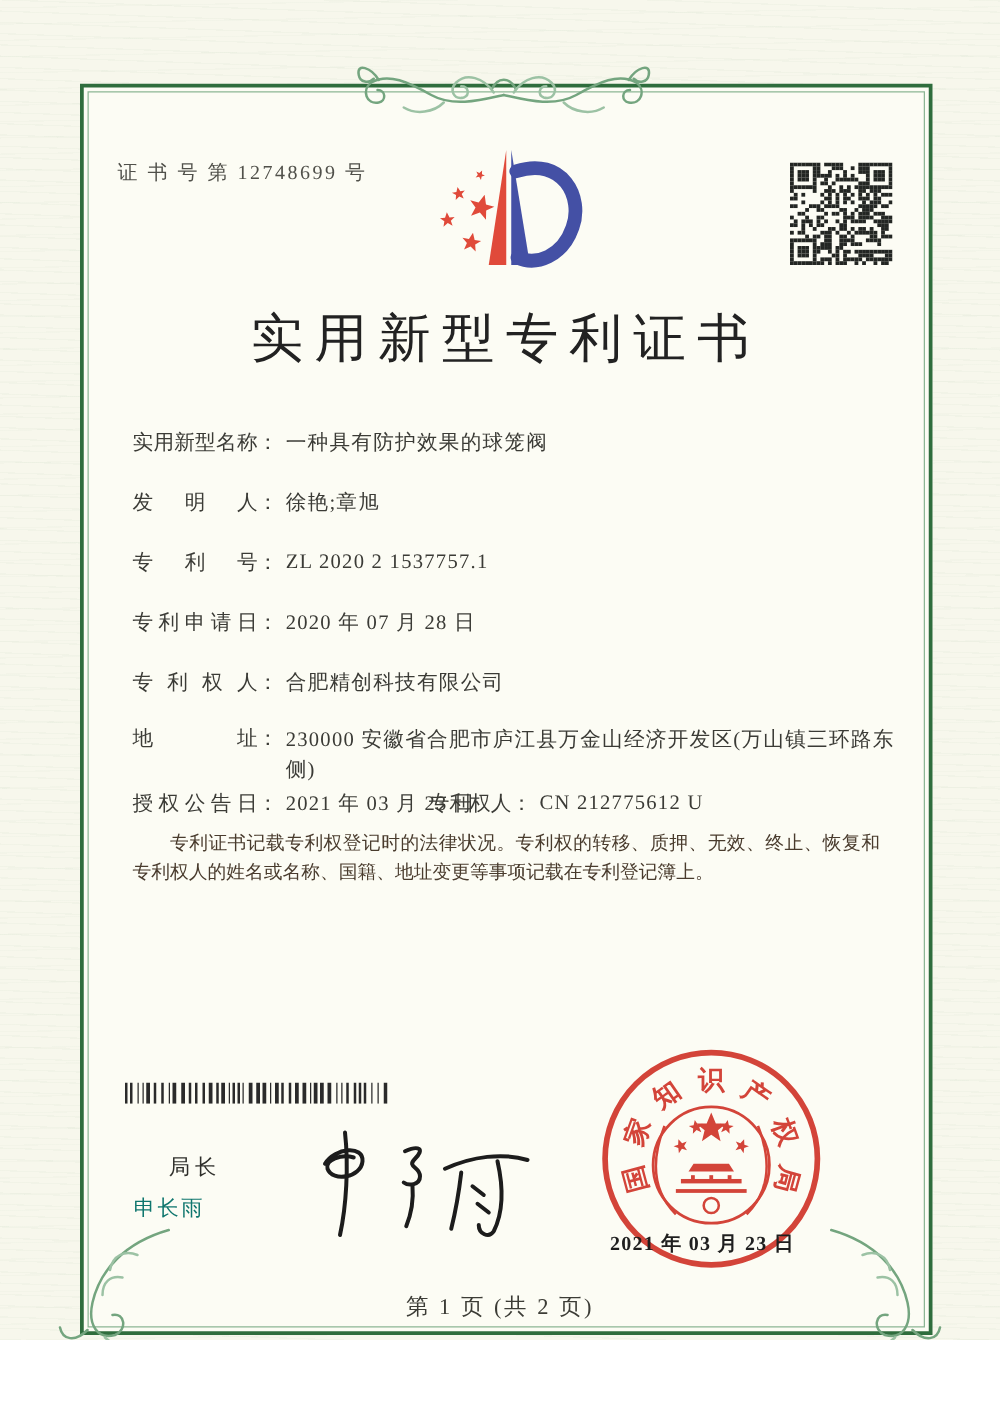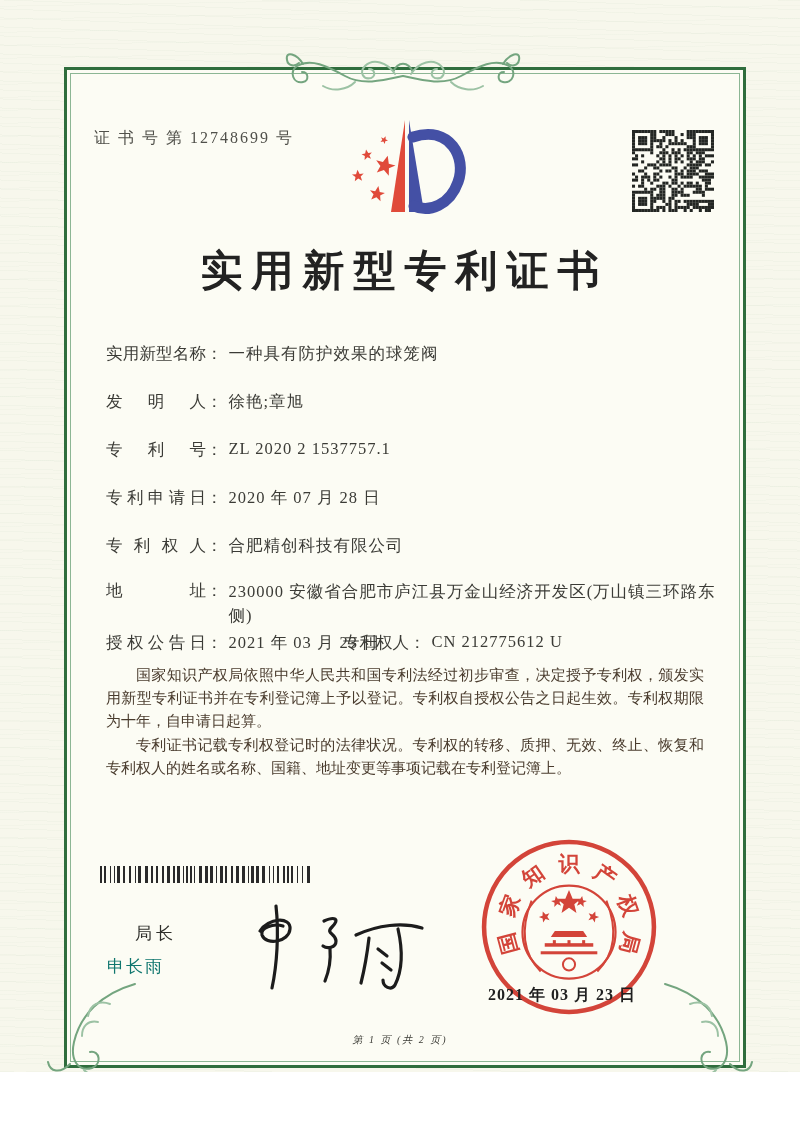--- a/index.html
+++ b/index.html
@@ -20,21 +20,21 @@
   }
   .frame-inner{
     position:absolute; inset:3px; border:1px solid #8cb694;
   }
   .abs{position:absolute;}
   .cert-no{
     left:94px; top:128px; font-size:16px; letter-spacing:2px; color:#50504a;
   }
   .title{
     left:0; top:243px; width:100%; text-align:center;
-    font-size:42px; font-weight:bold; letter-spacing:9px; text-indent:9px; color:#222;
+    font-size:42px; font-weight:normal; letter-spacing:9px; text-indent:9px; color:#222;
   }
   .field-row{left:106px; font-size:16.5px; color:#3b3b36; white-space:nowrap;}
   .flabel{
     display:inline-block; width:100px; text-align:justify; text-align-last:justify;
     vertical-align:top;
   }
   .fcolon{display:inline-block; vertical-align:top;}
   .fvalue{display:inline-block; margin-left:6px; letter-spacing:1px; vertical-align:top;}
   .fvalue.wrap{white-space:normal; width:492px; line-height:24px;}
   .grant-no{position:absolute; left:237px; top:0; white-space:nowrap;}
@@ -47,21 +47,21 @@
   .sig-title{left:107px; top:922px; font-size:17px; color:#2e2e2a; letter-spacing:4px;
     font-family:"Liberation Sans","DejaVu Sans",sans-serif;margin-left:28px;}
   .sig-name{left:107px; top:955px; font-size:17px; color:#0f766e; letter-spacing:2px;
     font-family:"Liberation Sans","DejaVu Sans",sans-serif;}
   .signature{left:232px; top:893px;}
   .seal{left:478px; top:836px; opacity:0.93;}
   .seal-date{
     left:462px; top:985px; width:200px; text-align:center;
     font-size:16px; color:#1f1f1f; letter-spacing:1px; font-weight:bold;
   }
-  .page-info{left:0; top:1033px; width:100%; text-align:center; font-size:10px; color:#3c3c36; letter-spacing:2px;font-style:italic;}
+  .page-info{left:0; top:1033px; width:100%; text-align:center; font-size:18px; color:#3c3c36; letter-spacing:2px;}
   .back-note{left:0; top:1082px; width:100%; text-align:left; font-size:15px; color:#8b5cf6; letter-spacing:3px;}
   .ornament{pointer-events:none;}
   svg text{user-select:none;}
 </style>
 </head>
 <body>
 
 <div class="page">
 
   <div class="frame-outer">
@@ -534,21 +534,20 @@
     <span class="flabel">地址</span><span class="fcolon">：</span><span class="fvalue wrap">230000 安徽省合肥市庐江县万金山经济开发区(万山镇三环路东侧)</span>
   </div>
   <div class="abs field-row" style="top:632px;">
     <span class="flabel">授权公告日</span><span class="fcolon">：</span><span class="fvalue">2021 年 03 月 23 日</span>
     <span class="grant-no">
       <span>专利权人</span><span>：</span><span class="fvalue">CN 212775612 U</span>
     </span>
   </div>
 
   <div class="abs body-text">
-    <p>国家知识产权局依照中华人民共和国专利法经过初步审查，决定授予专利权，颁发实用新型专利证书并在专利登记簿上予以登记。专利权自授权公告之日起生效。专利权期限为十年，自申请日起算。</p>
     <p>专利证书记载专利权登记时的法律状况。专利权的转移、质押、无效、终止、恢复和专利权人的姓名或名称、国籍、地址变更等事项记载在专利登记簿上。</p>
   </div>
 
   <div class="abs barcode"><svg width="210" height="17" viewBox="0 0 210 17">
         <g fill="#2a2a2a">
           <rect x="0" y="0" width="2" height="17"></rect>
           <rect x="4" y="0" width="2" height="17"></rect>
           <rect x="10" y="0" width="1" height="17"></rect>
           <rect x="14" y="0" width="1" height="17"></rect>
           <rect x="17" y="0" width="3" height="17"></rect>

